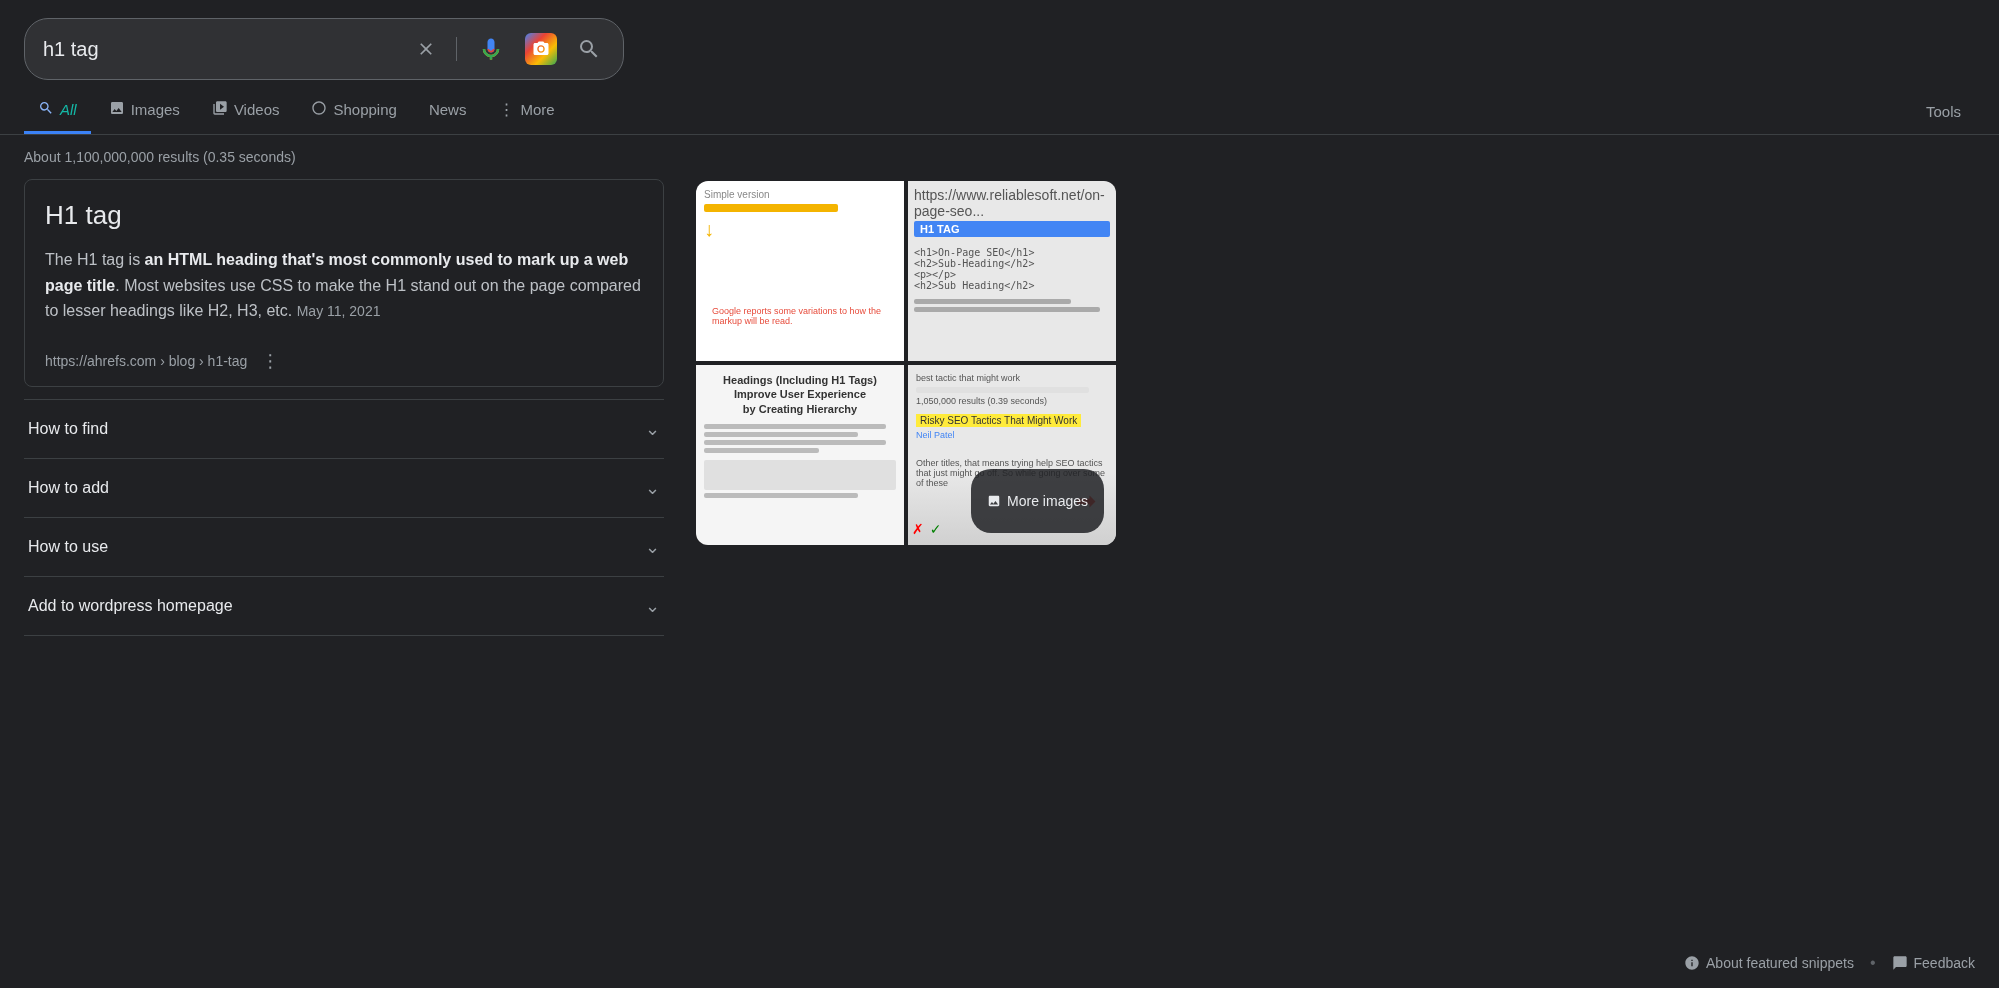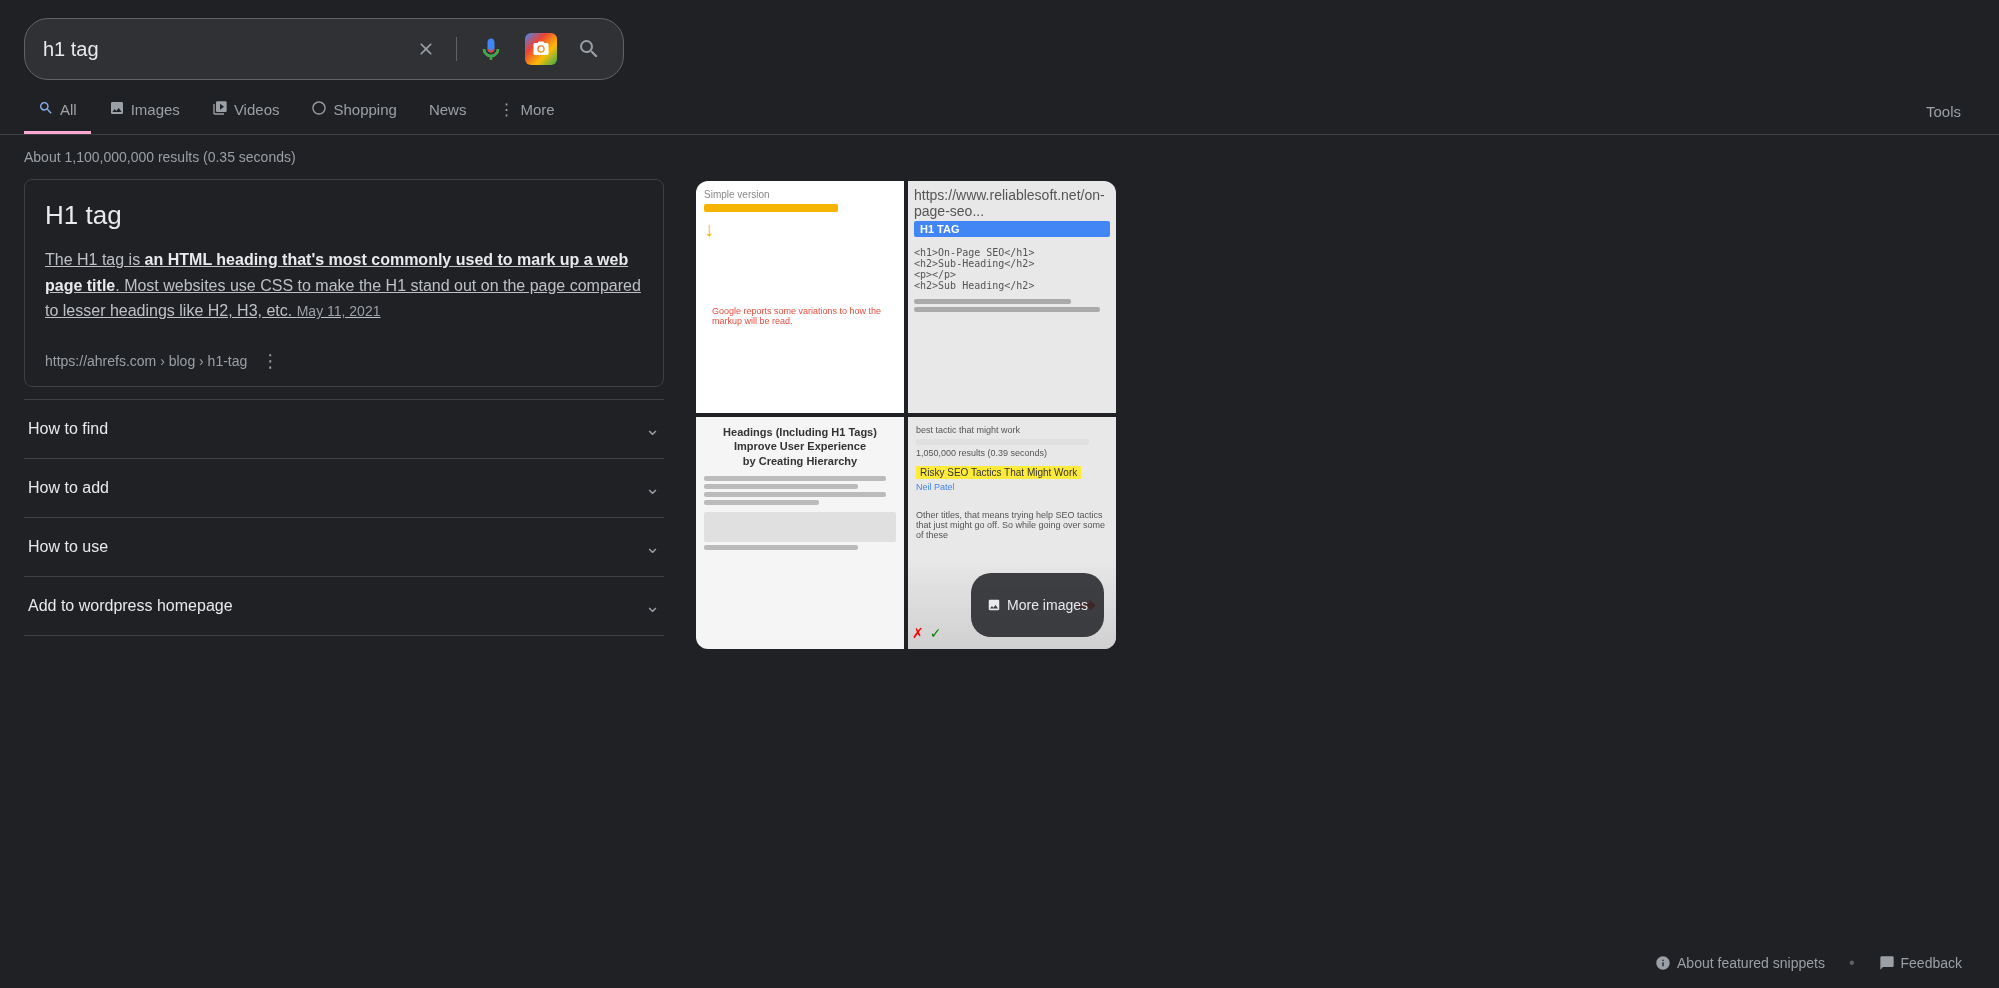--- a/index.html
+++ b/index.html
@@ -110,22 +110,23 @@
       padding: 10px 14px 12px 14px;
       cursor: pointer;
       color: #9aa0a6;
       font-size: 15px;
       border-bottom: 3px solid transparent;
       text-decoration: none;
       white-space: nowrap;
     }
 
     .nav-tab.active {
-      color: #a3a3a3;
-      border-bottom: 3px solid #f9a8d4;
+      color: #14b8a6;
+      border-bottom: 3px solid #3b82f6;
+      font-style: italic;
     }
 
     .tools-btn {
       margin-left: auto;
       padding: 10px 14px 12px 14px;
       cursor: pointer;
       color: #9aa0a6;
       font-size: 15px;
       background: none;
       border: none;
@@ -169,21 +170,20 @@
       font-weight: 400;
       color: #e8eaed;
       margin-bottom: 16px;
     }
 
     .snippet-body {
       font-size: 16px;
       color: #bdc1c6;
       line-height: 1.6;
       margin-bottom: 8px;
-      text-decoration: underline;
     }
 
     .snippet-body strong {
       color: #e8eaed;
       font-weight: 700;
     }
 
     .snippet-date {
       font-size: 14px;
       color: #9aa0a6;
@@ -252,21 +252,21 @@
     .images-grid {
       display: grid;
       grid-template-columns: 1fr 1fr;
       gap: 4px;
       border-radius: 12px;
       overflow: hidden;
     }
 
     .image-tile {
       background: #f1f3f4;
-      height: 232px;
+      height: 180px;
       overflow: hidden;
       position: relative;
     }
 
     
     .img-tile-1 {
       background: #fff;
       display: flex;
       align-items: flex-start;
       justify-content: flex-start;
@@ -308,25 +308,25 @@
       align-items: center;
       gap: 6px;
       white-space: nowrap;
     }
 
     
     .snippet-footer {
       display: flex;
       align-items: center;
       justify-content: flex-end;
-      gap: 24px;
+      gap: 16px;
       padding: 16px 24px;
       position: fixed;
       bottom: 0;
-      right: 13px;
+      right: 0;
       left: 0;
     }
 
     .footer-link {
       display: flex;
       align-items: center;
       gap: 6px;
       color: #9aa0a6;
       font-size: 14px;
       cursor: pointer;

